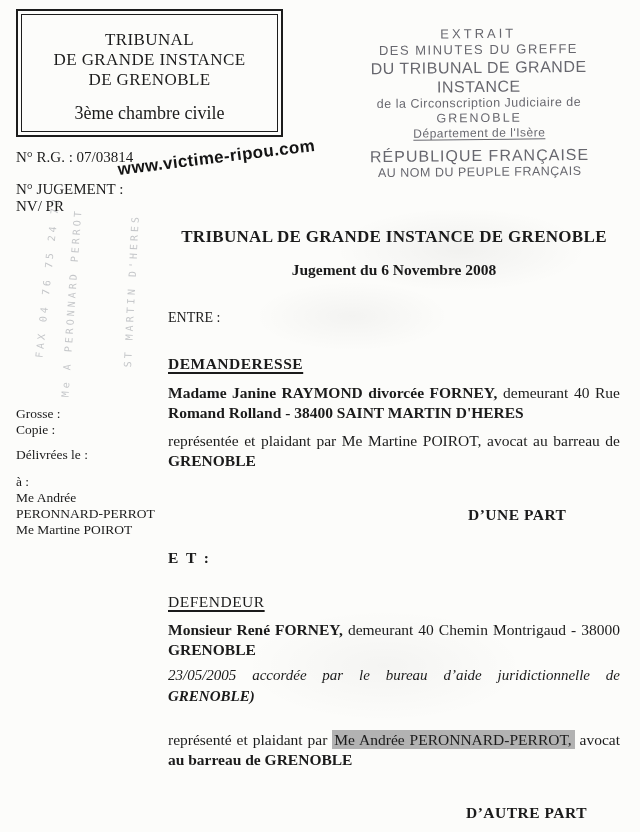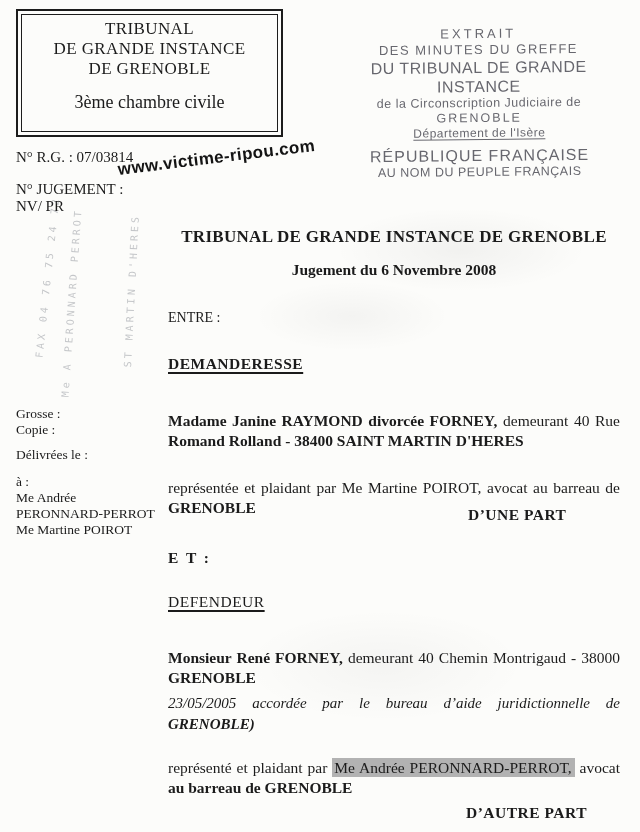--- a/index.html
+++ b/index.html
@@ -16,21 +16,21 @@
     font-family:"Liberation Serif", serif;
     color:#1b1b1b;
   }
   
   .tribunal-box{
     position:absolute;left:16px;top:9px;width:267px;height:128px;
     border:2px solid #1c1c1c;padding:3px;box-sizing:border-box;
   }
   .tribunal-box-inner{
     border:1px solid #1c1c1c;width:100%;height:100%;box-sizing:border-box;
-    display:flex;flex-direction:column;align-items:center;justify-content:flex-start;
+    display:flex;flex-direction:column;align-items:center;justify-content:flex-end;
     text-align:center;padding:4px 4px 8px 4px;
   }
   .tb-line{font-size:17px;line-height:20px;letter-spacing:0.4px;}
   .tb-chamber{font-size:18px;line-height:20px;margin-top:13px;}
   
   .stamp{
     position:absolute;left:330px;top:26px;width:298px;
     text-align:center;color:#5b5b63;
     font-family:"Liberation Sans", sans-serif;
     transform:rotate(-0.6deg);
@@ -73,25 +73,25 @@
   .mn-gap-md{height:11px;}
   
   .doc-title{position:absolute;left:168px;top:227px;width:452px;text-align:center;font-weight:700;font-size:17px;letter-spacing:0.3px;}
   .doc-subtitle{position:absolute;left:168px;top:261px;width:452px;text-align:center;font-weight:700;font-size:15.5px;}
   .h-entre{position:absolute;left:168px;top:310px;font-weight:400;font-size:14px;}
   .h-demanderesse{position:absolute;left:168px;top:355px;font-weight:700;font-size:15.5px;letter-spacing:0.5px;
     text-decoration:underline;text-decoration-thickness:1.5px;text-underline-offset:3px;}
   .h-defendeur{position:absolute;left:168px;top:593px;font-weight:400;font-size:15.5px;letter-spacing:0.5px;
     text-decoration:underline;text-decoration-thickness:1.5px;text-underline-offset:3px;}
   .h-et{position:absolute;left:168px;top:549px;font-weight:700;font-size:15.5px;letter-spacing:2px;}
-  .para{position:absolute;left:168px;width:452px;font-size:15.5px;margin-top:28px;}
+  .para{position:absolute;left:168px;width:452px;font-size:15.5px;}
   .para .jline{text-align:justify;text-align-last:justify;line-height:20px;}
   .para .lline{line-height:20px;font-weight:bold;}
   .p1{top:383px;}
-  .p2{top:450px;}
+  .p2{top:431px;}
   .p3{top:620px;}
   .p4{top:665px;font-style:italic;font-size:15px;}
   .p4 .jline{line-height:21px;}
   .p4 .lline{line-height:21px;}
   .p5{top:730px;}
   .bold{font-weight:700;}
   .hl{background:#b2b2b2;padding:1px 3px 1px 2px;}
   .dune-part{position:absolute;left:468px;top:506px;font-weight:700;font-size:15.5px;letter-spacing:0.5px;}
   .dautre-part{position:absolute;left:466px;top:804px;font-weight:700;font-size:15.5px;letter-spacing:0.5px;}
 </style>

